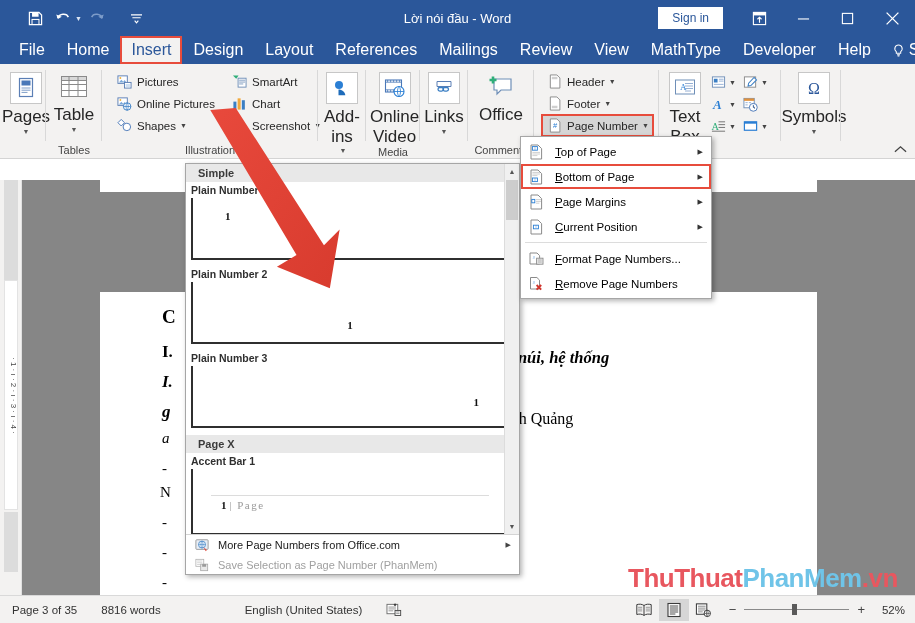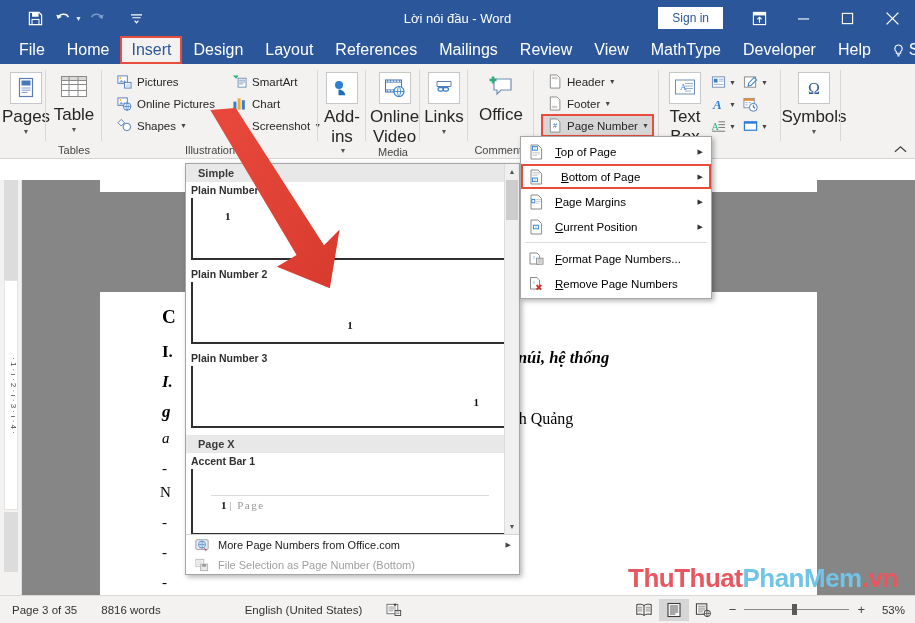--- a/index.html
+++ b/index.html
@@ -196,21 +196,21 @@
   .menu {
     position: absolute; left: 520px; top: 136px; width: 192px; background: #fff;
     border: 1px solid #a6a6a6; box-shadow: 2px 2px 5px rgba(0,0,0,.3);
     z-index: 50; font-size: 11.5px; padding: 2px 0;
   }
   .mi { height: 25px; display: flex; align-items: center; padding-left: 4px; position: relative; }
   .mi .si { width: 22px; display: flex; align-items: center; justify-content: center; }
   .mi .txt { margin-left: 8px; }
   .mi .txt u { text-decoration: underline; }
   .mi .arr { position: absolute; right: 8px; font-size: 7px; color: #333; }
-  .mi.sel { outline: 2px solid #e74c3c; outline-offset: -2px; gap: 6px; }
+  .mi.sel { outline: 2px solid #e74c3c; outline-offset: -2px; }
   .menu-sep { height: 1px; background: #dcdcdc; margin: 3px 4px; }
 
   
   .arrow-svg { position: absolute; left: 185px; top: 108px; z-index: 45; pointer-events: none; }
 
   
   .statusbar {
     position: absolute; left: 0; top: 595px; width: 915px; height: 28px;
     background: #f3f2f1; border-top: 1px solid #d9d9d9;
     display: flex; align-items: center; font-size: 11.5px; color: #333;
@@ -721,21 +721,21 @@
       </div>
       <div class="gal-foot-item disabled">
         <span class="si">
           <svg width="14" height="14" viewBox="0 0 16 16">
               <rect x="1" y="1.5" width="9" height="8" fill="#fff" stroke="#b0b0b0" stroke-width=".9"></rect>
               <path d="M2.4 3.4h6M2.4 5.4h6M2.4 7.4h4" stroke="#c4c4c4" stroke-width=".8"></path>
               <rect x="6.5" y="7" width="8" height="7.5" fill="#e9e9e9" stroke="#a6a6a6" stroke-width=".9"></rect>
               <rect x="8.2" y="7" width="4.5" height="3" fill="#9a9a9a"></rect>
             </svg>
         </span>
-        <span class="txt">File Selection as Page Number (Bottom)</span>
+        <span class="txt">Save Selection as Page Number (PhanMem)</span>
       </div>
     </div>
   </div>
 
   <div class="menu">
     <div class="mi">
       <span class="si">
         <svg width="15" height="16" viewBox="0 0 15 16">
             <path d="M2 1h7l3.6 3.6V15H2z" fill="#fff" stroke="#8a8a8a" stroke-width="1"></path>
             <rect x="3.4" y="2.6" width="5" height="3.6" fill="none" stroke="#2b7fd4" stroke-width=".9"></rect>
@@ -849,18 +849,18 @@
             <circle cx="13" cy="11.6" r="3.4" fill="#fff" stroke="#3b3b3b" stroke-width="1"></circle>
             <path d="M9.6 11.6h6.8M13 8.2c1.3 1.8 1.3 5 0 6.8M13 8.2c-1.3 1.8-1.3 5 0 6.8" fill="none" stroke="#3b3b3b" stroke-width=".7"></path>
           </svg>
       </div>
       <div class="zoom-wrap">
         <span class="zoom-sign">−</span>
         <div class="zoom-track">
           <div class="zoom-thumb"></div>
         </div>
         <span class="zoom-sign">+</span>
-        <span class="zoom-pct">53%</span>
+        <span class="zoom-pct">52%</span>
       </div>
     </div>
   </div>
 
 </div>
 
 </body></html>

